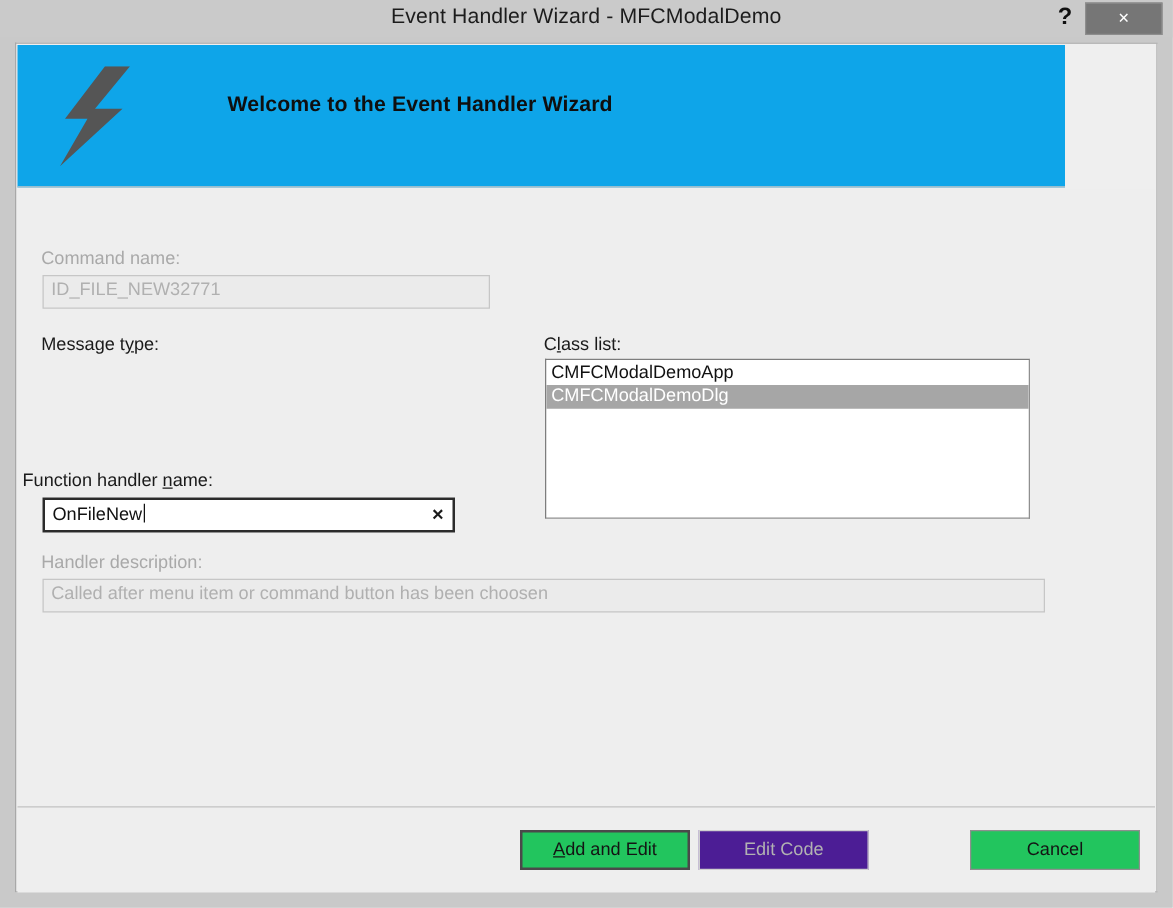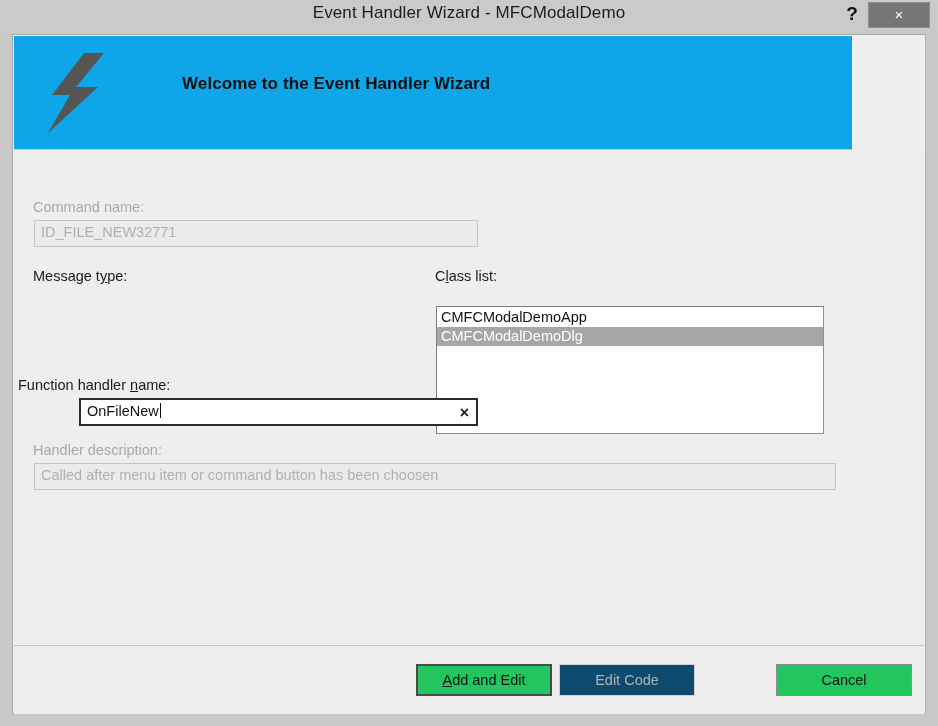--- a/index.html
+++ b/index.html
@@ -216,21 +216,21 @@
     white-space: nowrap;
   }
   .btn u { text-decoration: underline; }
   .btn.default {
     border: 2px solid #4a4a4a;
     line-height: 28px;
   }
   .btn.disabled {
     color: #b2b2b2;
     border-color: #cfcfcf;
-    background: #0c4a6e;
+    background: #4c1d95;
   }
 </style>
 </head>
 <body>
 
 <div id="window">
 
   <div id="titlebar">
     <div id="title-text">Event Handler Wizard - MFCModalDemo</div>
     <div id="help-button">?</div>
@@ -242,32 +242,32 @@
     <div id="header">
       <svg id="bolt-icon" viewBox="0 0 66 80" xmlns="http://www.w3.org/2000/svg">
         <polygon points="38,0 6,42 24,42 2,80 52,34 30,34 58,0" fill="#555555"></polygon>
       </svg>
       <div id="header-title">Welcome to the Event Handler Wizard</div>
     </div>
 
     <div id="body">
 
       <div class="field-label disabled" style="left:19px; top:48px;">Command name:</div>
-      <div class="textbox disabled" style="left:20px; top:69px; width:444px; height:27px;">ID_FILE_NEW32771</div>
+      <div class="textbox disabled" style="left:20px; top:69px; width:358px; height:27px;">ID_FILE_NEW32771</div>
 
       <div class="field-label" style="left:19px; top:117px;"><span>Message t</span><u>y</u><span>pe:</span></div>
 
       <div class="field-label" style="left:421px; top:117px;"><span>C</span><u>l</u><span>ass list:</span></div>
-      <div class="listbox" style="left:422px; top:155px; width:388px; height:128px;">
+      <div class="listbox" style="left:422px; top:136px; width:388px; height:128px;">
         <div class="item">CMFCModalDemoApp</div>
         <div class="item selected">CMFCModalDemoDlg</div>
       </div>
 
       <div class="field-label" style="left:4px; top:226px;"><span>Function handler </span><u>n</u><span>ame:</span></div>
-      <div class="textbox focused" style="left:20px; top:247px; width:399px; height:28px;margin-left:45px;">
+      <div class="textbox focused" style="left:20px; top:247px; width:330px; height:28px;">
         <span>OnFileNew</span><span class="caret"></span>
         <span id="clear-icon">×</span>
       </div>
 
       <div class="field-label disabled" style="left:19px; top:291px;">Handler description:</div>
       <div class="textbox disabled" style="left:20px; top:312px; width:802px; height:27px;">Called after menu item or command button has been choosen</div>
 
     </div>
 
     <div id="footer">

